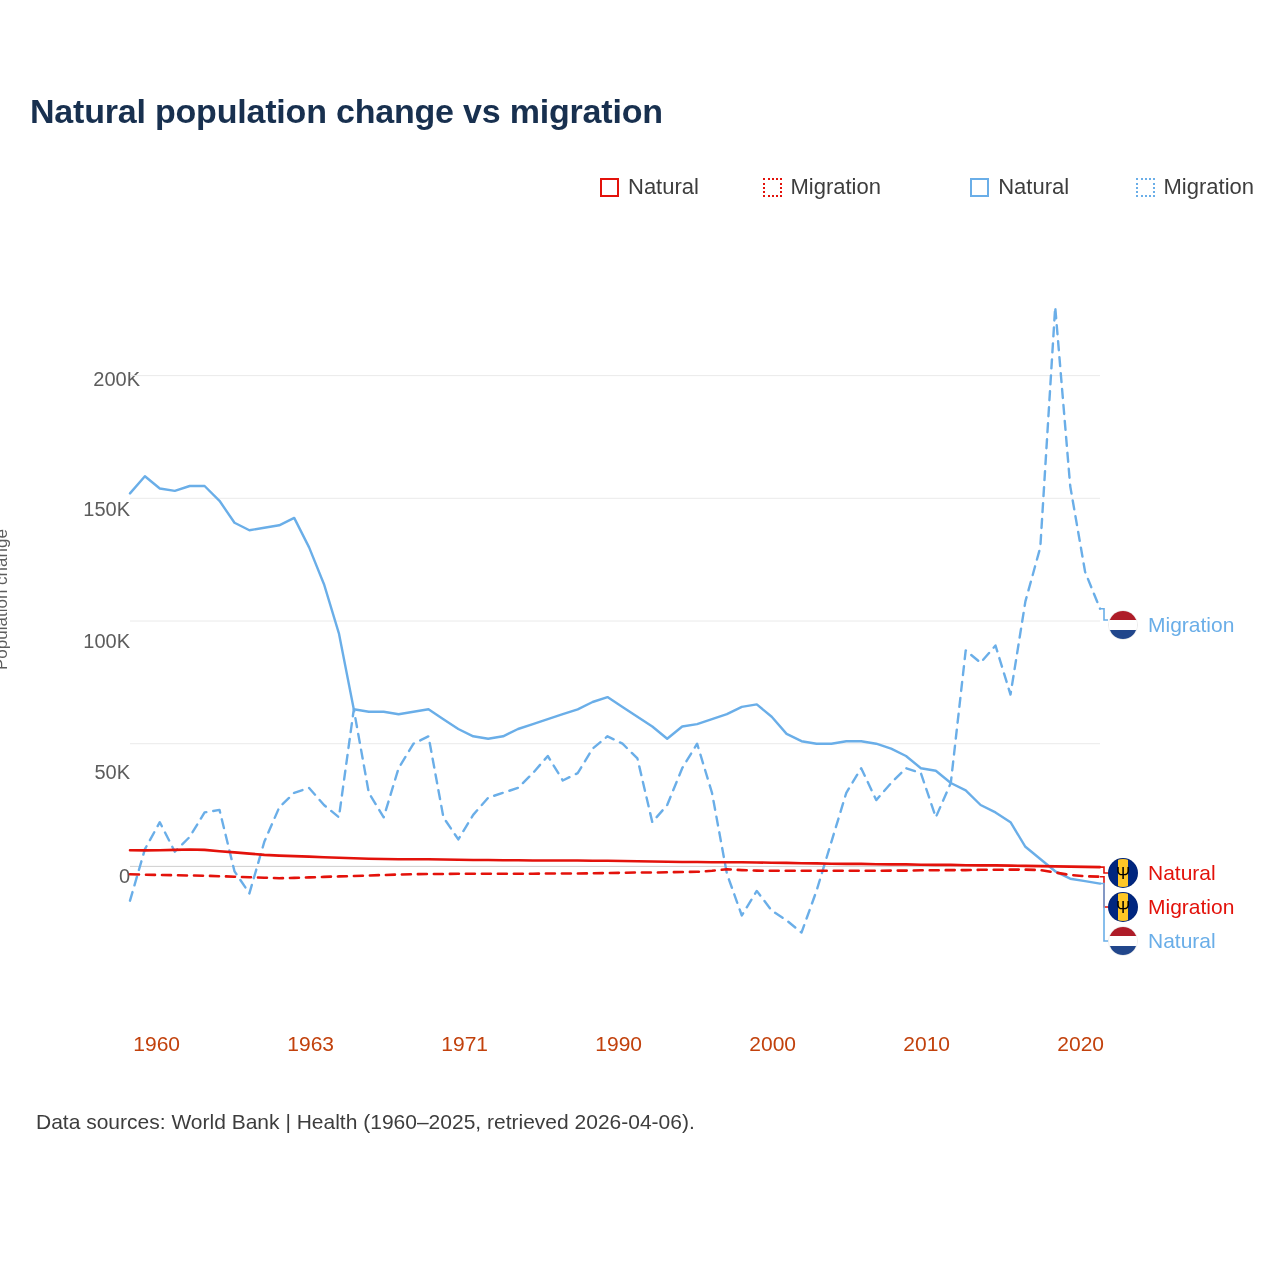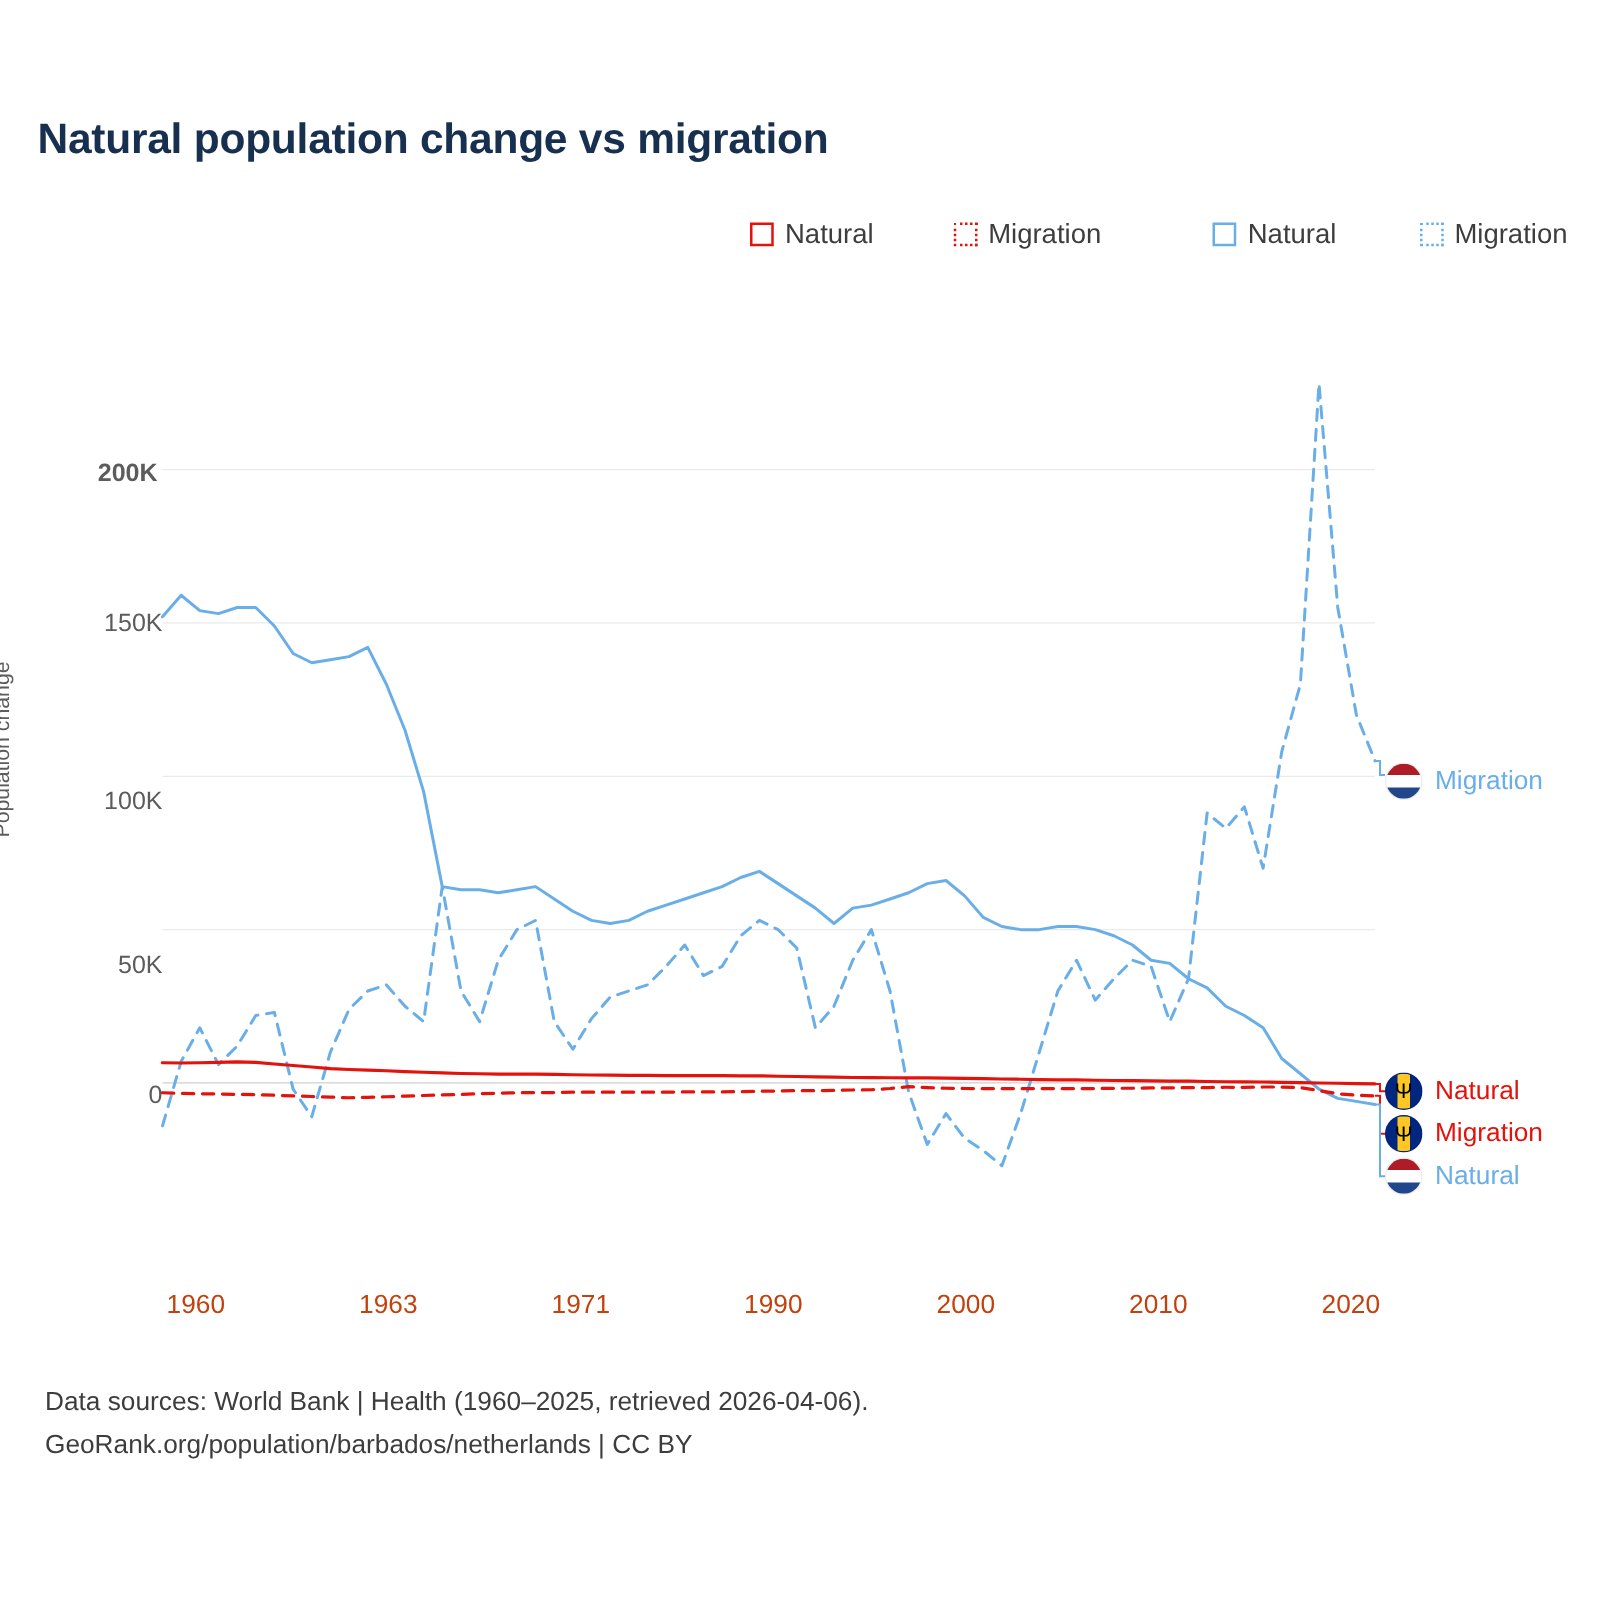--- a/index.html
+++ b/index.html
@@ -103,22 +103,22 @@
     <div class="legend-item">
       <span class="swatch sw-blue-dot"></span>
       <span>Migration</span>
     </div>
   </div>
 </div>
 
 <div class="plot">
   <div class="ylabel">Population change</div>
 
-  <div class="ytick" style="left:16px;top:78px;font-weight:bold;">200K</div>
-  <div class="ytick" style="left:20px;top:198px;">150K</div>
+  <div class="ytick" style="left:30px;top:78px;">200K</div>
+  <div class="ytick" style="left:20px;top:208px;">150K</div>
   <div class="ytick" style="left:20px;top:340px;">100K</div>
   <div class="ytick" style="left:20px;top:471px;">50K</div>
   <div class="ytick" style="left:20px;top:575px;">0</div>
 
   <div class="xtick" style="left:80px;top:742px;">1960</div>
   <div class="xtick" style="left:234px;top:742px;">1963</div>
   <div class="xtick" style="left:388px;top:742px;">1971</div>
   <div class="xtick" style="left:542px;top:742px;">1990</div>
   <div class="xtick" style="left:696px;top:742px;">2000</div>
   <div class="xtick" style="left:850px;top:742px;">2010</div>
@@ -167,14 +167,13 @@
   <span class="flag flag-nl">
       <div class="nl1"></div>
       <div class="nl2"></div>
       <div class="nl3"></div>
     </span>
   <span class="blue-text">Natural</span>
 </div>
 
 <div class="footer">
   <div>Data sources: World Bank | Health (1960–2025, retrieved 2026-04-06).</div>
-  <div>GeoRank.org/population/barbados/netherlands | CC BY</div>
 </div>
 
 </body></html>

